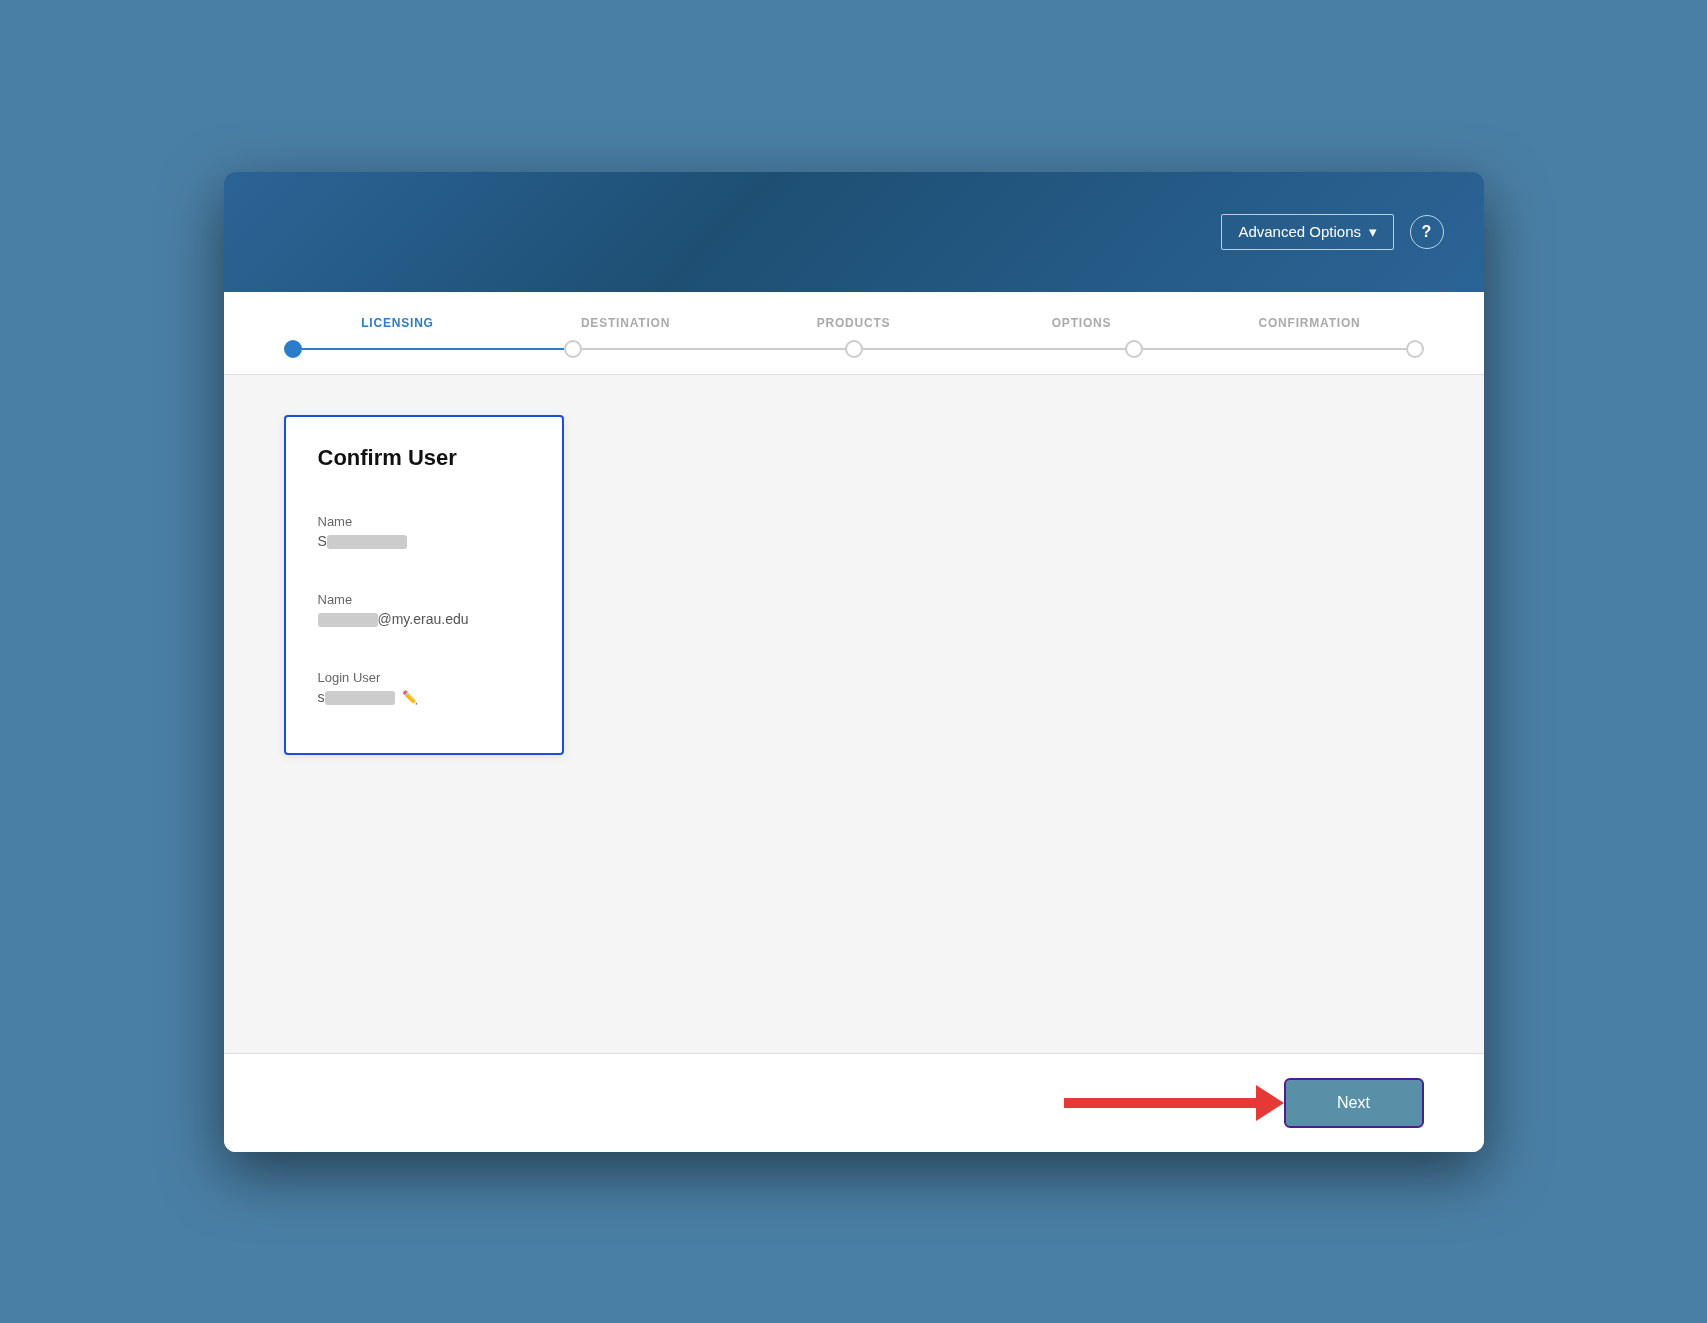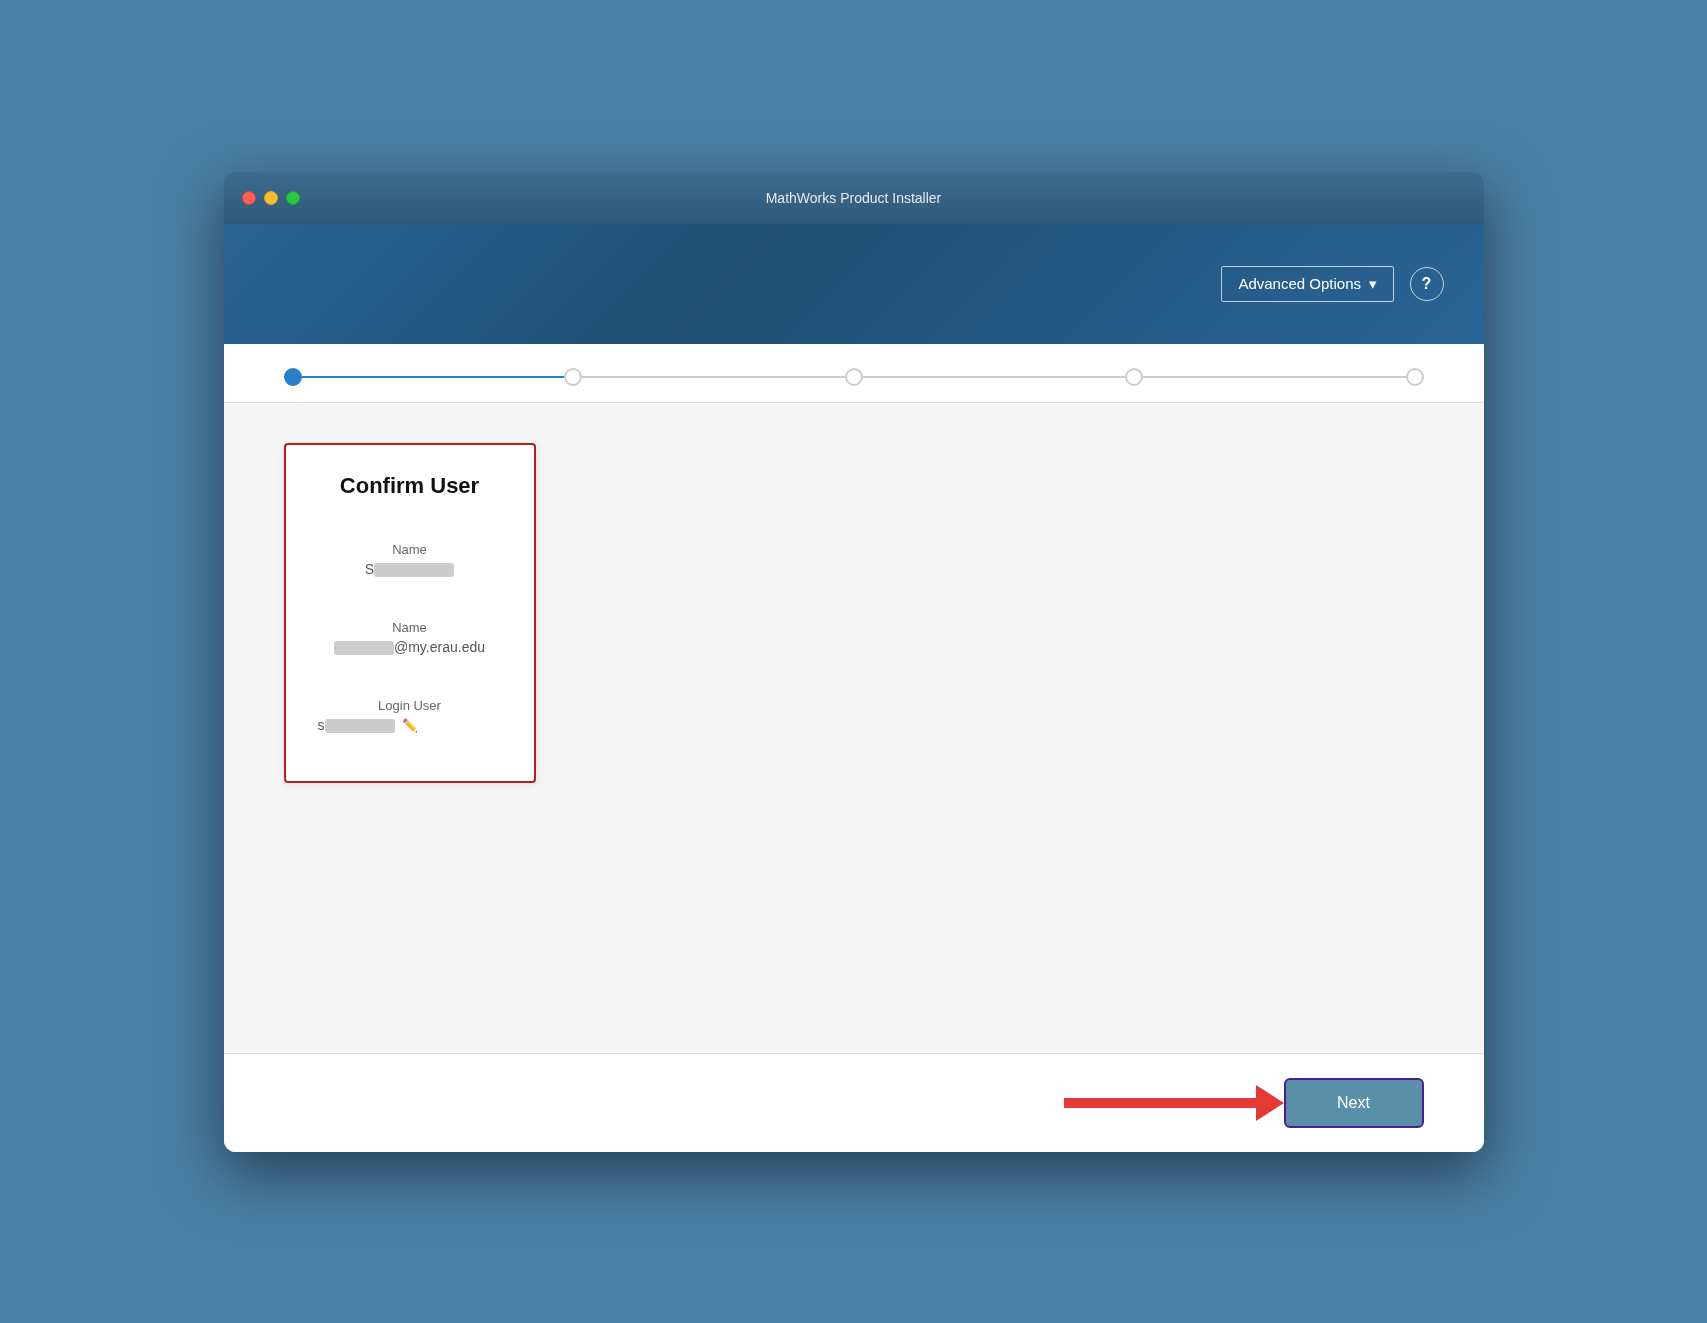--- a/index.html
+++ b/index.html
@@ -164,26 +164,25 @@
       background: #2a7dc9;
     }
     .content-area {
       flex: 1;
       padding: 40px 60px;
       display: flex;
       flex-direction: column;
     }
     .confirm-card {
       background: white;
-      border: 2px solid #b91c1c;
+      border: 2px solid #1d4ed8;
       border-radius: 4px;
       padding: 28px 32px;
-      width: 252px;
+      width: 280px;
       box-shadow: 0 2px 8px rgba(0,0,0,0.08);
-      text-align: center;
     }
     .confirm-card-title {
       font-size: 22px;
       font-weight: 700;
       color: #111;
       margin-bottom: 24px;
     }
     .field-group {
       margin-bottom: 20px;
       margin-top: 43px;
@@ -257,44 +256,43 @@
     }
 
     
     .logo-svg { width: 70px; height: 60px; }
   </style>
 </head>
 <body>
 
 <div class="window">
 
-  <div class="titlebar">
-    <div class="window-controls">
-      <div class="traffic-light close"></div>
-      <div class="traffic-light minimize"></div>
-      <div class="traffic-light maximize"></div>
-    </div>
-    <span class="titlebar-title">MathWorks Product Installer</span>
-  </div>
 
   <div class="header-bar">
     <div class="header-actions">
       <button class="advanced-options-btn">
         <span>Advanced Options</span>
         <span>▾</span>
       </button>
       <button class="help-btn">
         <span>?</span>
       </button>
     </div>
   </div>
 
   <div class="main-content">
 
     <div class="steps-bar">
+      <div class="steps-labels">
+        <div class="step-label active">LICENSING</div>
+        <div class="step-label">DESTINATION</div>
+        <div class="step-label">PRODUCTS</div>
+        <div class="step-label">OPTIONS</div>
+        <div class="step-label">CONFIRMATION</div>
+      </div>
       <div class="steps-track">
         <div class="step-node active"></div>
         <div class="step-connector active"></div>
         <div class="step-node"></div>
         <div class="step-connector"></div>
         <div class="step-node"></div>
         <div class="step-connector"></div>
         <div class="step-node"></div>
         <div class="step-connector"></div>
         <div class="step-node"></div>

